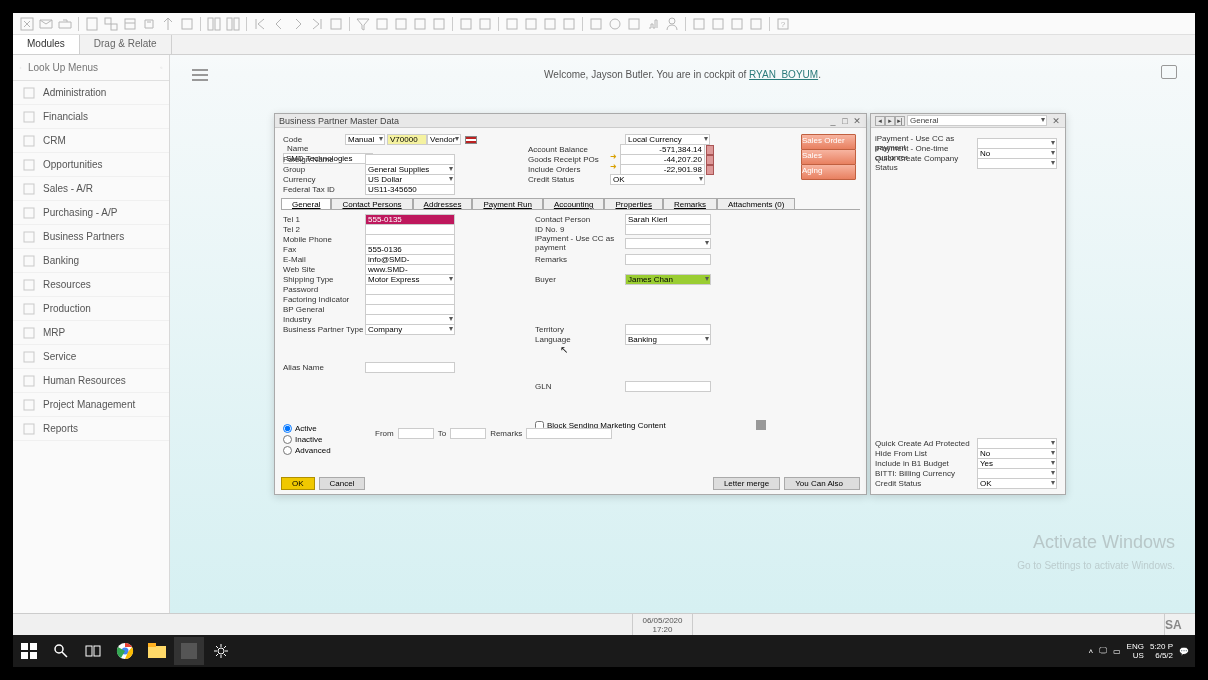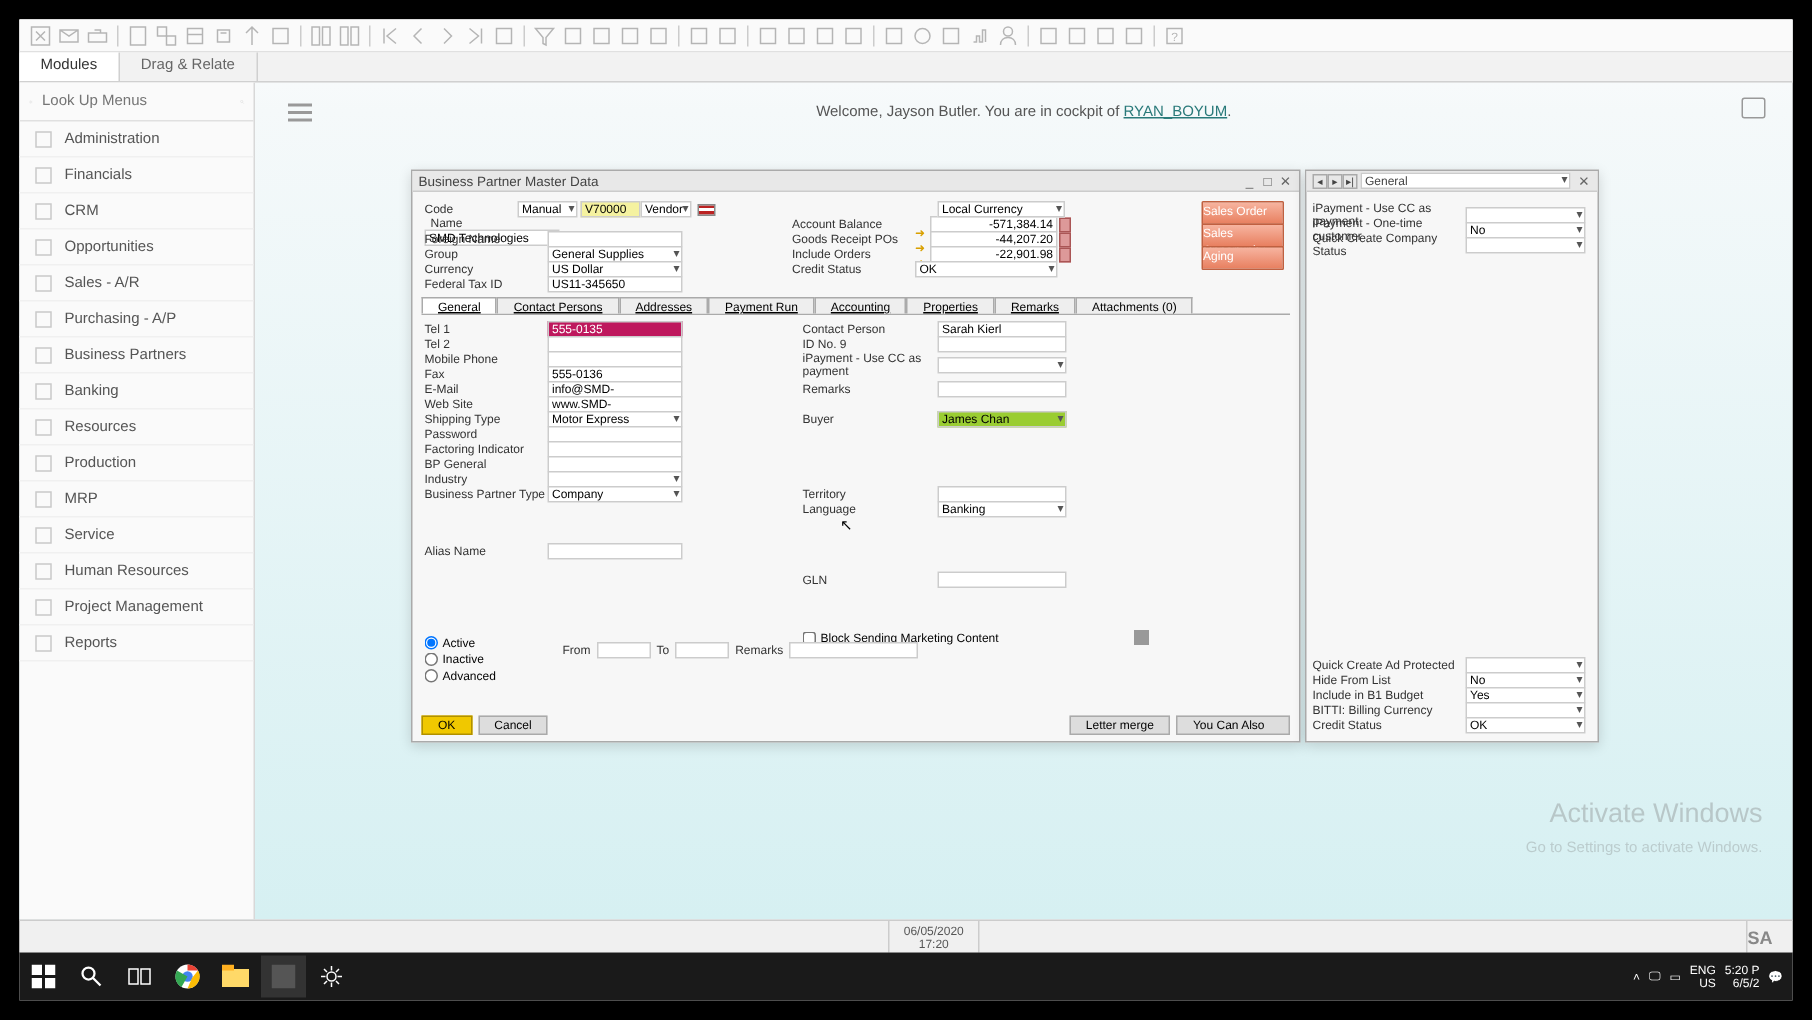--- a/index.html
+++ b/index.html
@@ -46,21 +46,21 @@
 .footer-btns { position: absolute; bottom: 4px; left: 6px; right: 6px; display: flex; gap: 4px; }
 .fbtn { font-size: 8px; background: #f0c800; border: 1px solid #b09000; padding: 1px 10px; cursor: pointer; }
 .fbtn.gray { background: #ddd; border-color: #aaa; }
 .arrow-link { display: inline-block; width: 10px; height: 10px; }
 .arrow-link::before { content: '➜'; font-size: 8px; color: #d9a000; }
 .radio-lbl { font-size: 8px; display: flex; align-items: center; gap: 3px; }
 .radio-lbl input { width: 9px; height: 9px; }
 .side-panel { left: 700px; top: 58px; width: 196px; height: 382px; }
 .side-panel .nav-btns { display: flex; gap: 0; }
 .side-panel .nav-btns .nb { width: 10px; height: 10px; border: 1px solid #aaa; font-size: 7px; text-align: center; }
-.statusbar { position: absolute; left: 0; bottom: 32px; width: 1182px; height: 22px; background: #f0f0f0; border-top: 1px solid #ccc; display: flex; align-items: center; font-size: 8px; color: #555; }
+.statusbar { position: absolute; left: 0; bottom: 32px; width: 1182px; height: 22px; background: #f0f0f0; border-top: 1px solid #ccc; display: flex; align-items: center; font-size: 8px; color: #555; padding-left: 40px; }
 .sb-seg { border-right: 1px solid #ccc; height: 100%; display: flex; align-items: center; justify-content: center; flex-direction: column; }
 .taskbar { position: absolute; left: 0; bottom: 0; width: 1182px; height: 32px; background: #1a1a1a; display: flex; align-items: center; }
 .taskbar .tb-item { width: 30px; height: 28px; display: flex; align-items: center; justify-content: center; margin: 0 1px; }
 .taskbar .tray { margin-left: auto; display: flex; align-items: center; color: #fff; font-size: 8px; padding-right: 6px; gap: 6px; }
 .watermark { position: absolute; right: 20px; bottom: 60px; color: rgba(120,120,120,0.35); font-size: 18px; }
 .watermark2 { position: absolute; right: 20px; bottom: 42px; color: rgba(120,120,120,0.3); font-size: 10px; }
 .flag { display: inline-block; width: 12px; height: 8px; background: linear-gradient(to bottom, #b22 33%, #fff 33% 66%, #b22 66%); position: relative; border: 0.5px solid #888; }
 .checkbox-lbl { font-size: 8px; display: flex; align-items: center; gap: 3px; }
 .checkbox-lbl input { width: 9px; height: 9px; }
 .green-sel { background: #9acd32 !important; }

